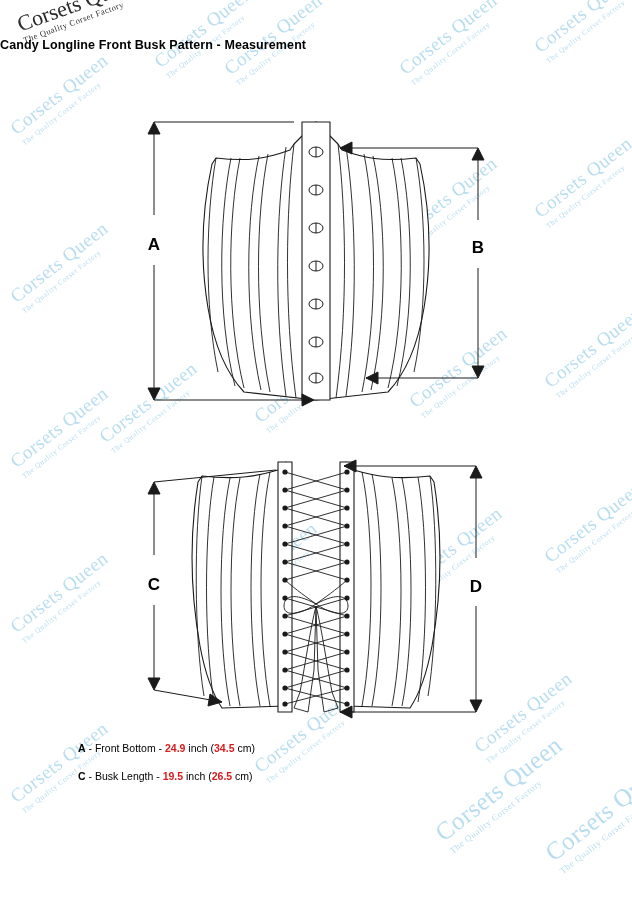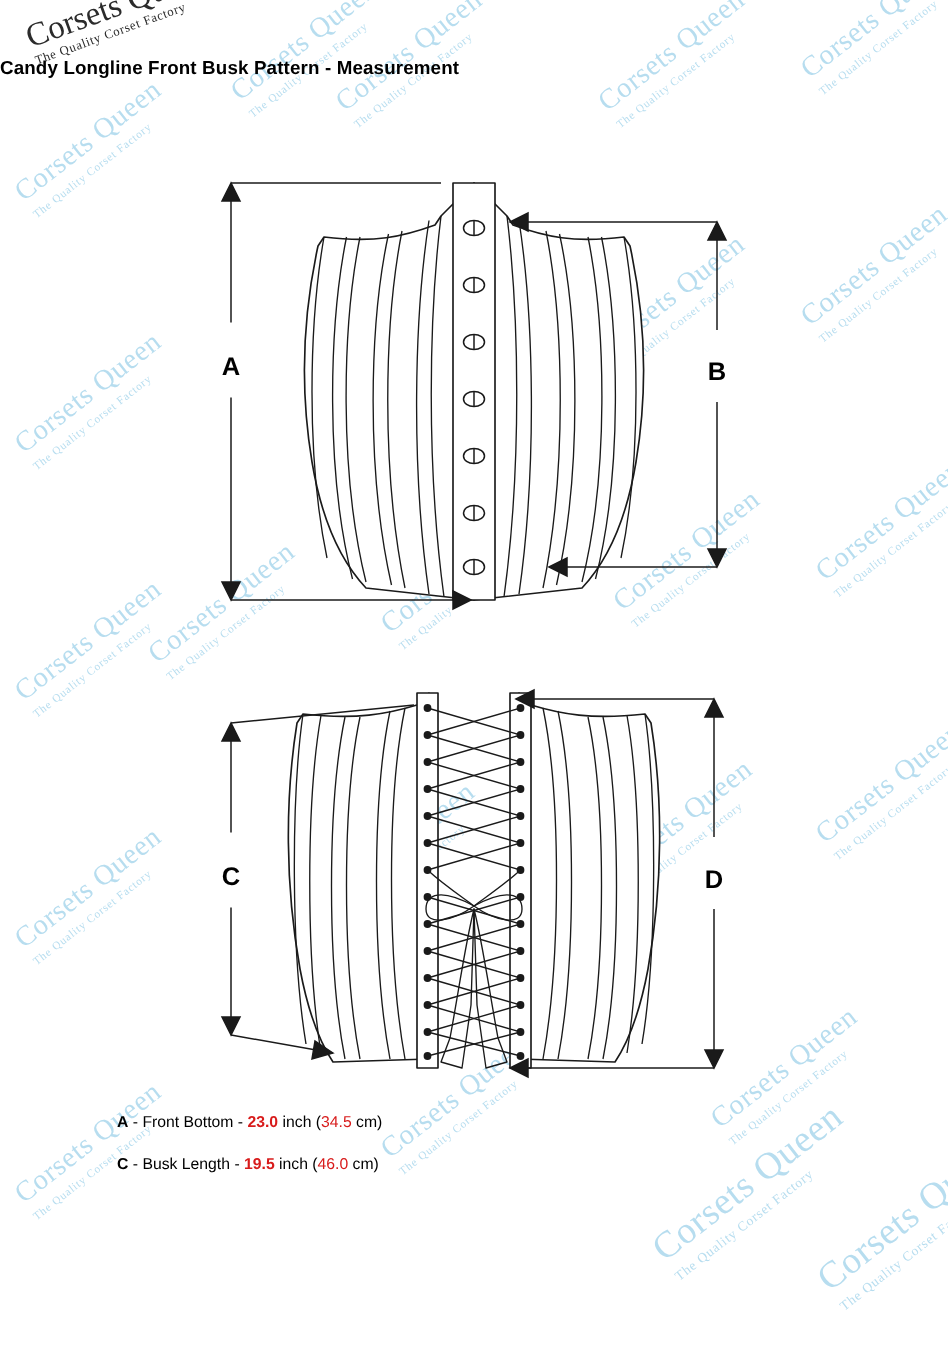--- a/index.html
+++ b/index.html
@@ -107,21 +107,21 @@
   }
   .legend-cell .val {
     color: #d81b1b;
     font-weight: bold;
   }
   .legend-cell .unit {
     color: #000;
   }
   .legend-cell .metric {
     color: #d81b1b;
-    font-weight: normal;
+    font-weight: bold;
   }
   svg { display: block; }
   text { font-family: "Liberation Sans", sans-serif; }
 </style>
 </head>
 <body>
 
 <div class="page">
 
   <div class="wm rot" style="left:6px; top:122px;">
@@ -432,31 +432,31 @@
       </g>
       <text x="358" y="152" font-size="17" font-weight="bold" text-anchor="middle">D</text>
     </svg>
   </div>
 
   <div class="legend">
     <div class="legend-row">
       <div class="legend-cell">
         <span class="key">A</span>
         <span> - </span><span>Front Bottom</span>
-        <span> - </span><span class="val">23.0</span>
+        <span> - </span><span class="val">24.9</span>
         <span class="unit"> </span><span class="unit">inch</span>
         <span> (</span><span class="metric">34.5</span>
         <span> </span><span>cm</span><span>)</span>
       </div>
     </div>
     <div class="legend-row">
       <div class="legend-cell">
         <span class="key">C</span>
         <span> - </span><span>Busk Length</span>
         <span> - </span><span class="val">19.5</span>
         <span class="unit"> </span><span class="unit">inch</span>
-        <span> (</span><span class="metric">46.0</span>
+        <span> (</span><span class="metric">26.5</span>
         <span> </span><span>cm</span><span>)</span>
       </div>
     </div>
   </div>
 
 </div>
 
 </body></html>

